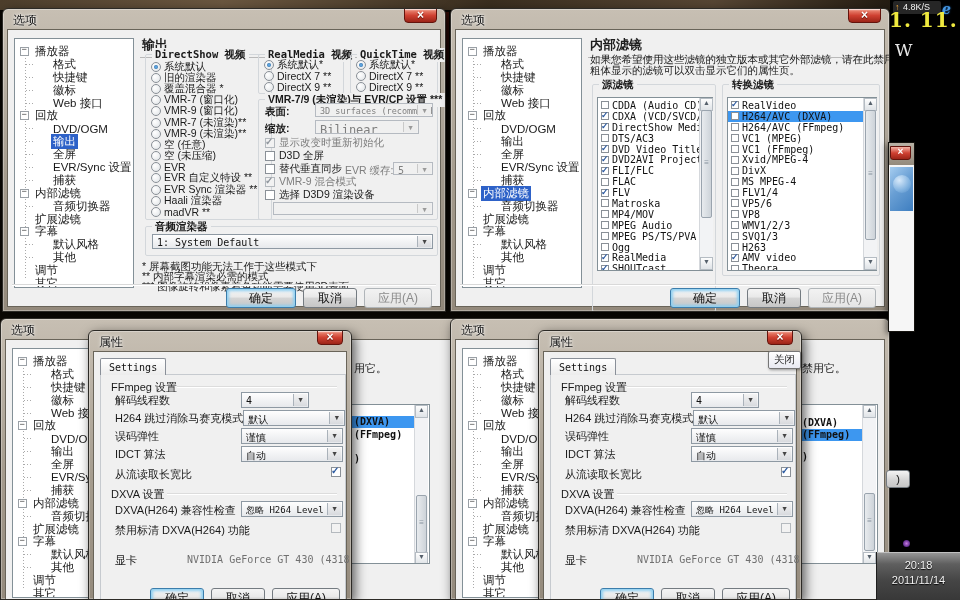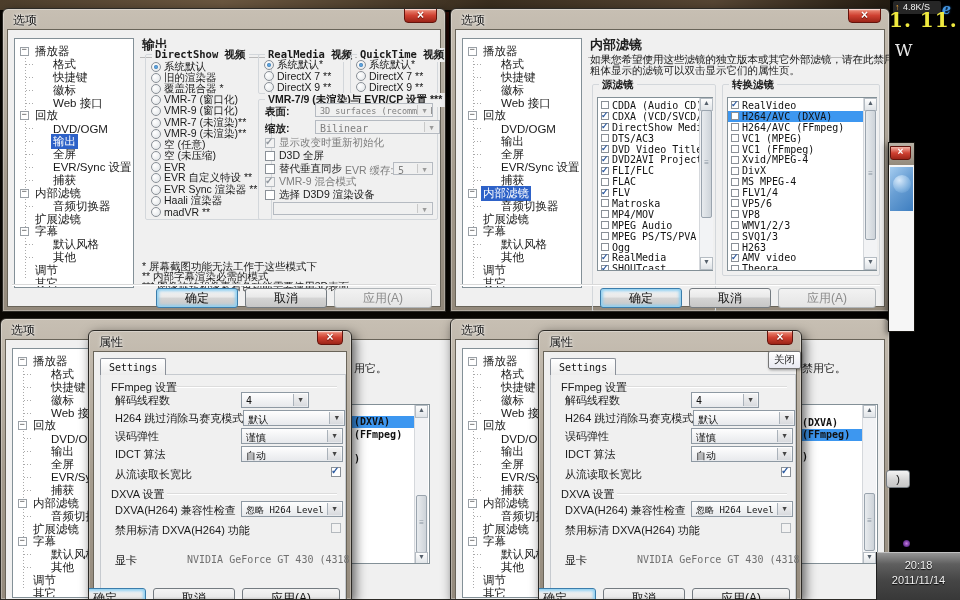--- a/index.html
+++ b/index.html
@@ -71,21 +71,21 @@
 
   .combo{position:relative;border:1px solid #8e99a3;background:linear-gradient(#fefefe,#e7e9ec);
     font-size:10px;color:#111;padding:1.5px 16px 0 4px;overflow:hidden;white-space:nowrap;}
   .combo::after{content:"\25bc";position:absolute;right:1px;top:1px;bottom:1px;width:13px;font-size:7px;
     line-height:12px;text-align:center;color:#444;background:linear-gradient(#f4f4f4,#d8dade);
     border-left:1px solid #aab2ba;}
   .combo.dis{background:#f0f0f0;color:#7f7f7f;border-color:#b5bac1;}
   .combo.dis::after{background:#ededed;color:#9a9a9a;border-left-color:#c9c9c9;}
 
   .btnrow{position:absolute;right:8px;display:flex;gap:7px;}
-  .btn{height:20px;min-width:54px;padding:0 28px;border:1px solid #747b81;border-radius:3px;
+  .btn{height:20px;min-width:54px;padding:0 13px;border:1px solid #747b81;border-radius:3px;
     background:linear-gradient(#f4f4f4,#e9e9e9 45%,#d5d5d5 50%,#c6c6c6);font-size:12px;line-height:18px;
     text-align:center;color:#111;white-space:nowrap;}
   .btn.focus{border-color:#3b7dab;box-shadow:inset 0 0 3px 2px #8fd0f2;}
   .btn.disabled{color:#8b8b8b;background:linear-gradient(#f2f2f2,#e4e4e4);border-color:#b0b5b9;}
   .sep{position:absolute;height:1px;background:#d9d9d9;box-shadow:0 1px 0 #fff;}
 
   
   .list{position:absolute;background:#fff;border:1px solid #839097;overflow:hidden;padding-top:2px;}
   .f-row{height:10.9px;display:flex;align-items:center;gap:3px;padding-left:3px;}
   .f-row .cb{width:8px;height:8px;}
@@ -352,21 +352,21 @@
                 <span class="r-label">DirectX 9 **</span>
               </div>
             </div>
         </div>
 
         <div class="group" style="left:118px;top:63px;width:180px;height:121px;">
           <span class="gtitle">VMR-7/9 (未渲染)与 EVR/CP 设置 ***</span>
           <span class="c-label" style="position:absolute;left:6px;top:5px;font-weight:bold;">表面:</span>
           <div class="combo dis" style="position:absolute;left:56px;top:3px;width:118px;height:14px;font-size:8.5px;">3D surfaces (recommended)</div>
           <span class="c-label" style="position:absolute;left:6px;top:22px;font-weight:bold;">缩放:</span>
-          <div class="combo dis" style="position:absolute;left:56px;top:20px;width:125px;height:14px;font-size:10px;">Bilinear</div>
+          <div class="combo dis" style="position:absolute;left:56px;top:20px;width:104px;height:14px;font-size:12px;">Bilinear</div>
           <div style="position:absolute;left:6px;top:36px;">
 
           <div class="c-row">
                 <span class="cb on disab"></span>
                 <span class="c-label dis">显示改变时重新初始化</span>
               </div>
               <div class="c-row">
                 <span class="cb"></span>
                 <span class="c-label">D3D 全屏</span>
               </div>
@@ -381,20 +381,24 @@
               <div class="c-row">
                 <span class="cb"></span>
                 <span class="c-label">选择 D3D9 渲染设备</span>
               </div>
             </div>
           <span class="c-label dis" style="position:absolute;left:86px;top:64px;">EVR 缓存:</span>
           <div class="combo dis" style="position:absolute;left:134px;top:62px;width:40px;height:13px;">5</div>
           <div class="combo dis" style="position:absolute;left:14px;top:102px;width:160px;height:13px;"></div>
         </div>
 
+        <div class="group" style="left:5px;top:190px;width:293px;height:30px;">
+          <span class="gtitle">音频渲染器</span>
+          <div class="combo" style="position:absolute;left:6px;top:7px;width:281px;height:15px;">1: System Default</div>
+        </div>
 
         <div style="position:absolute;left:2px;top:224px;font-size:10.5px;color:#1a1a1a;white-space:nowrap;">*  屏幕截图功能无法工作于这些模式下</div>
         <div style="position:absolute;left:2px;top:234px;font-size:10.5px;color:#1a1a1a;white-space:nowrap;">** 内部字幕渲染必需的模式</div>
         <div style="position:absolute;left:2px;top:244px;font-size:10.5px;color:#1a1a1a;white-space:nowrap;">*** 图像旋转和像素着色功能需要使用3D表面</div>
       </div>
       <div class="sep" style="left:4px;right:4px;top:254px;"></div>
       <div class="btnrow" style="top:258px;">
         <div class="btn focus" style="min-width:70px;">确定</div>
         <div class="btn">取消</div>
         <div class="btn disabled">应用(A)</div>

